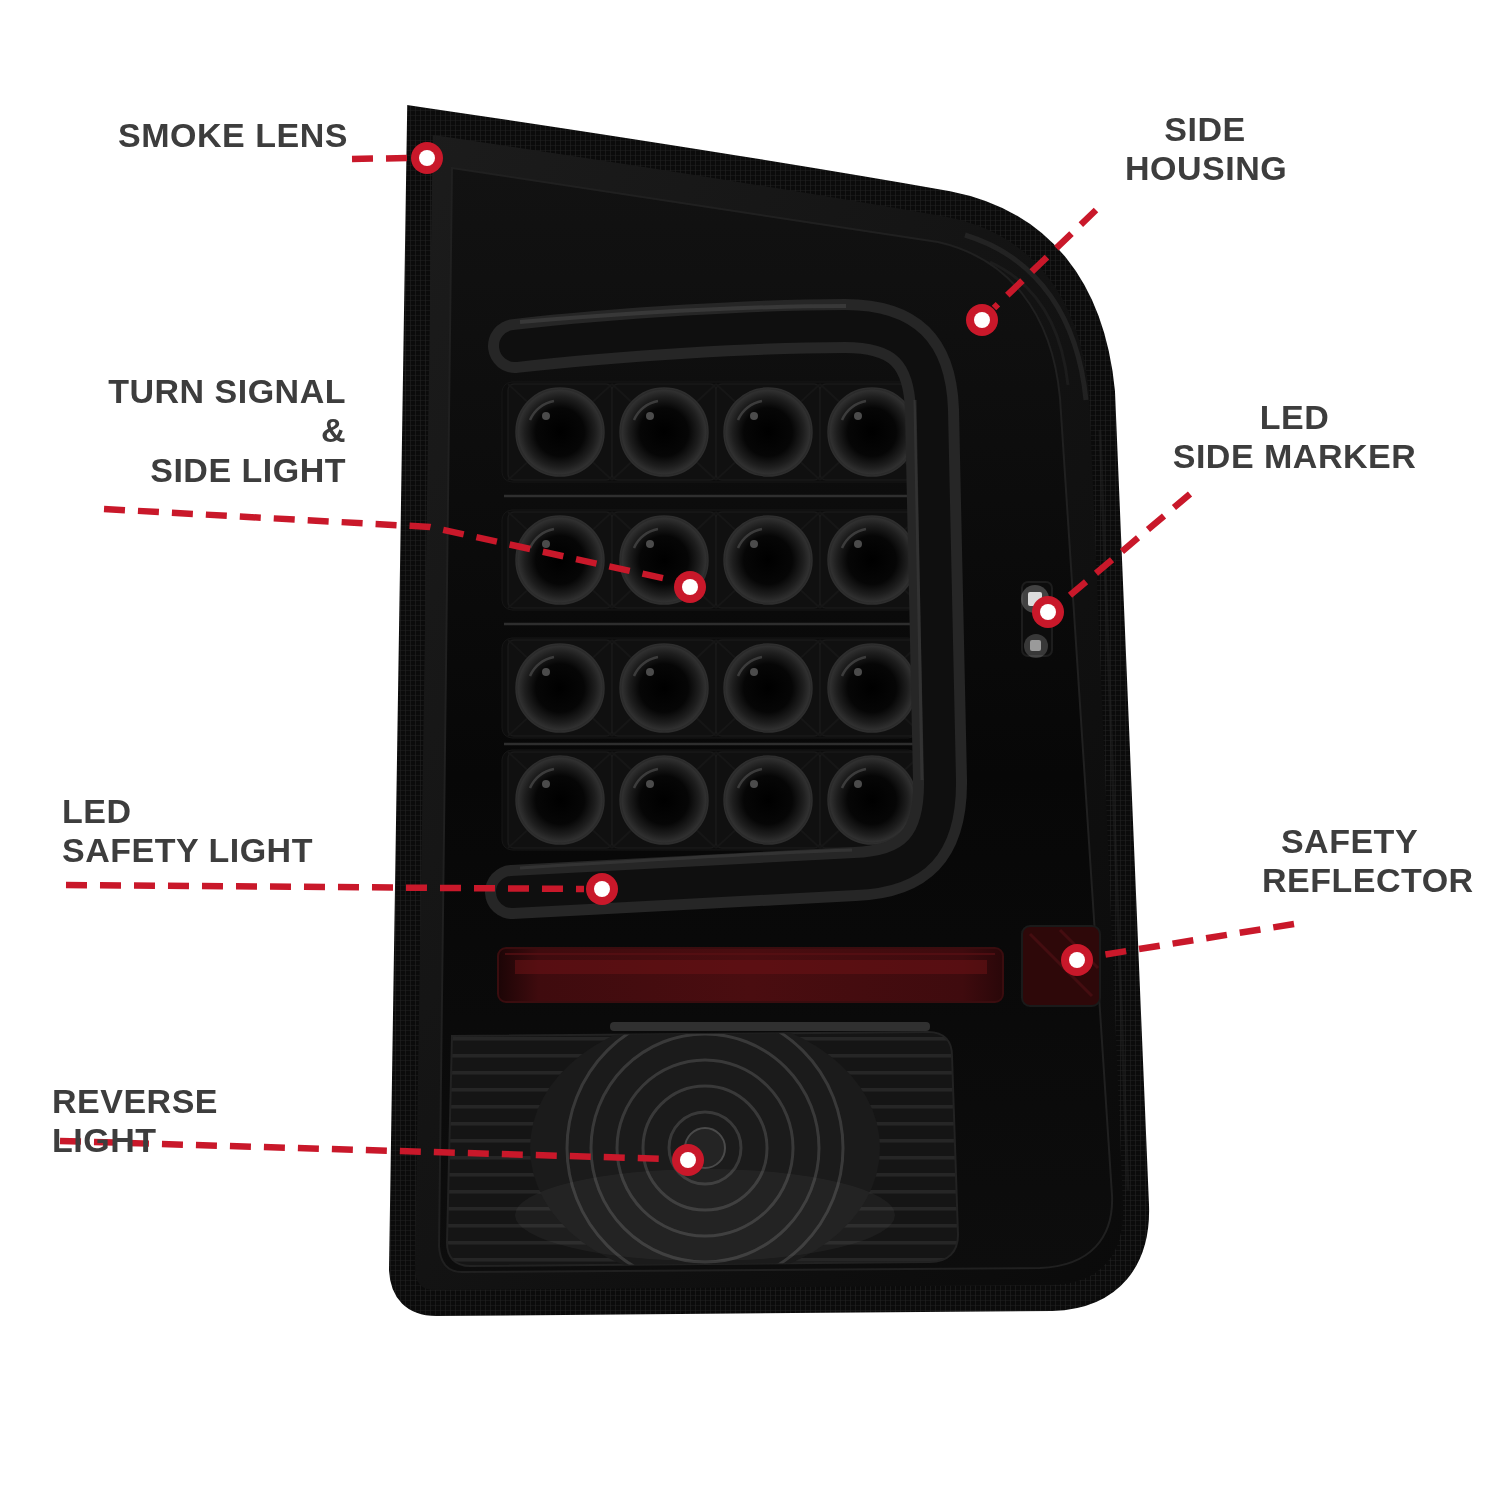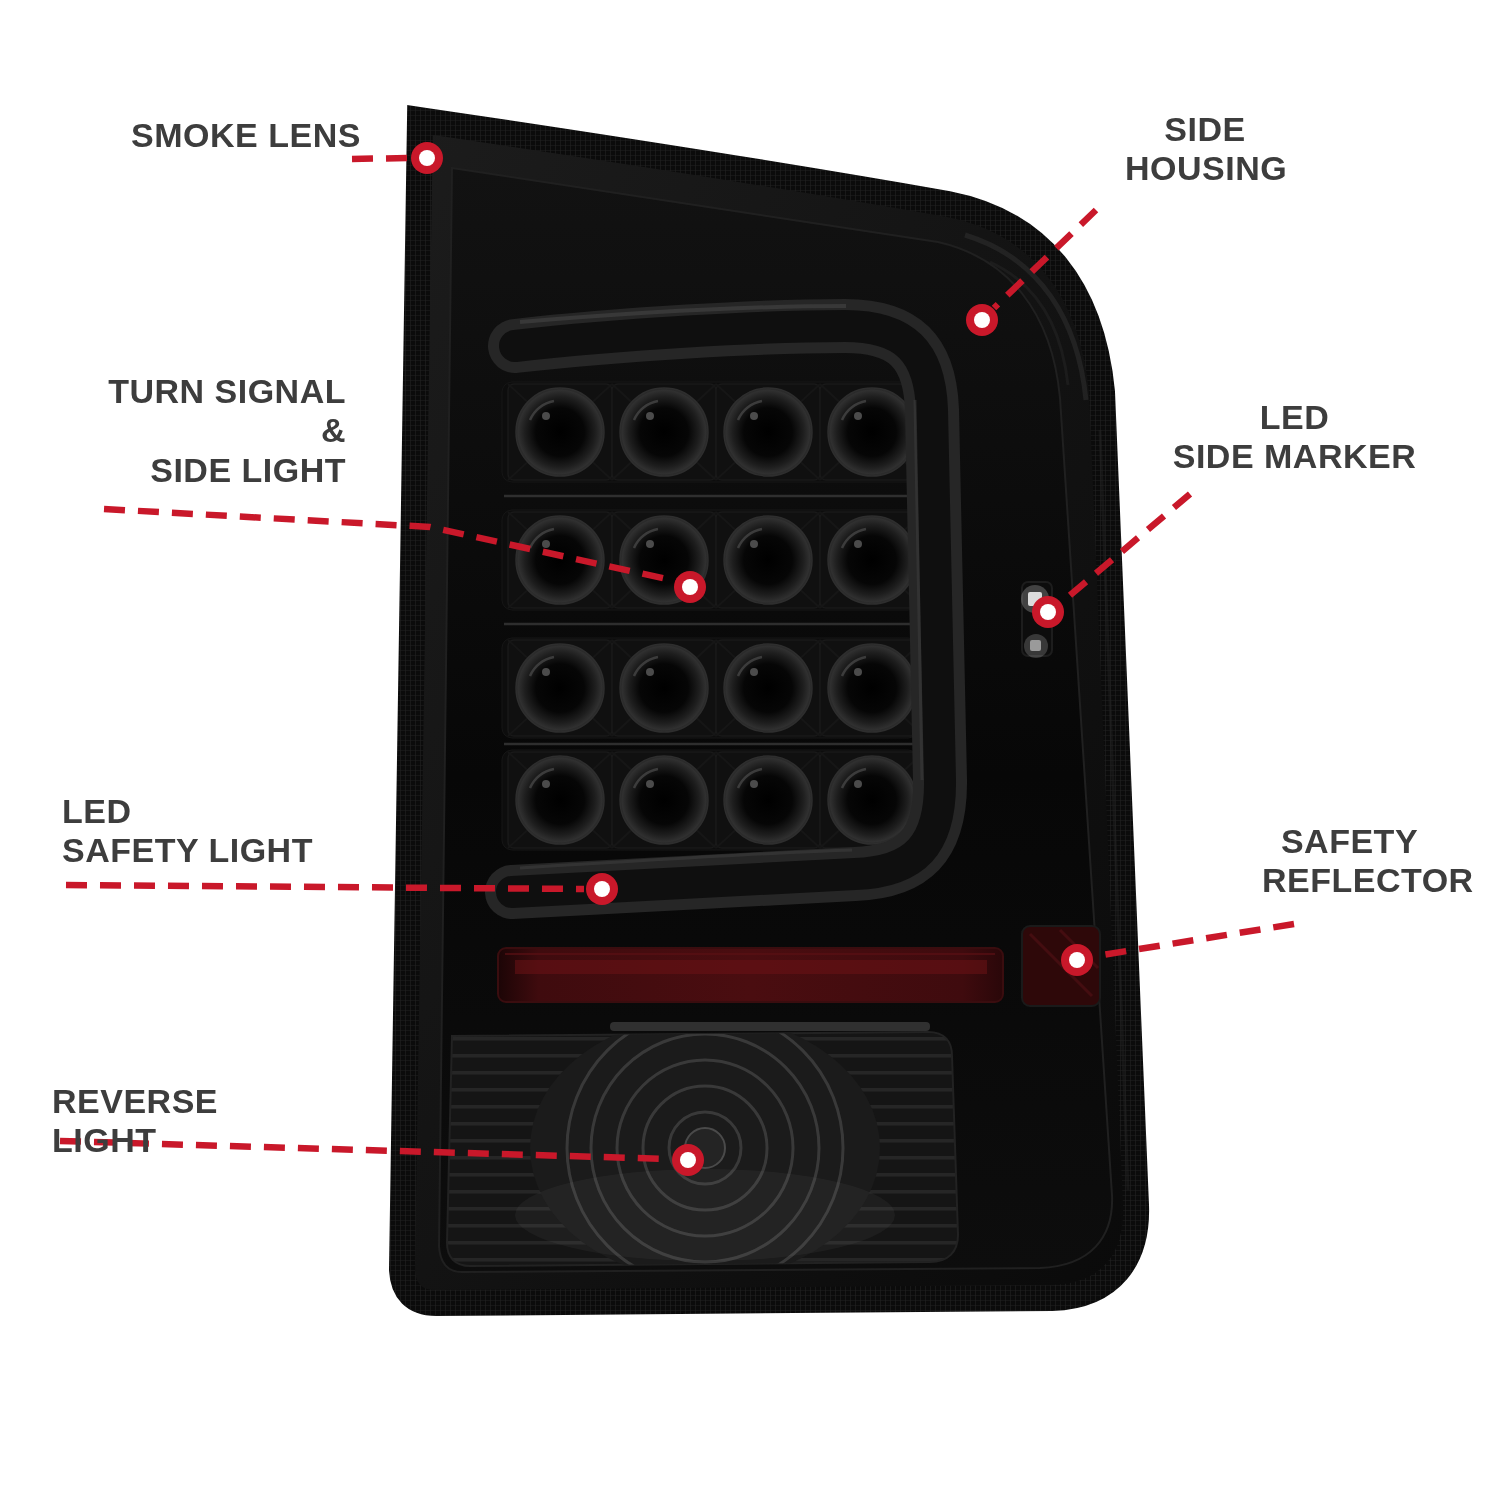--- a/index.html
+++ b/index.html
@@ -2,21 +2,21 @@
 <html><head>
 <meta charset="utf-8">
 <style>
   html,body{margin:0;padding:0;background:#ffffff;}
   .canvas{position:relative;width:1500px;height:1500px;background:#ffffff;overflow:hidden;
           font-family:"Liberation Sans",sans-serif;}
   .art{position:absolute;inset:0;}
   .label{position:absolute;z-index:5;font-weight:700;font-size:34px;color:#3d3d3d;
          letter-spacing:.5px;line-height:1.16;}
   .label span{display:block;}
-  .l-smoke   {left:121px; top:116px;  width:250px; text-align:center;}
+  .l-smoke   {left:108px; top:116px;  width:250px; text-align:center;}
   .l-housing {left:1125px;top:110px;  width:160px; text-align:center;}
   .l-turn    {left:98px;  top:372px;  width:248px; text-align:right;}
   .l-marker  {left:1172px;top:398px;  width:245px; text-align:center;}
   .l-running {left:62px;  top:792px;  width:300px; text-align:left;}
   .l-safety  {left:1262px;top:822px;  width:175px; text-align:center;}
   .l-reverse {left:52px;  top:1082px; width:270px; text-align:left;}
   .dash{stroke:#c9182a;stroke-width:6.5;fill:none;stroke-dasharray:21 13;}
   .dotring{fill:#c9182a;}
   .dotcore{fill:#ffffff;}
 </style>

